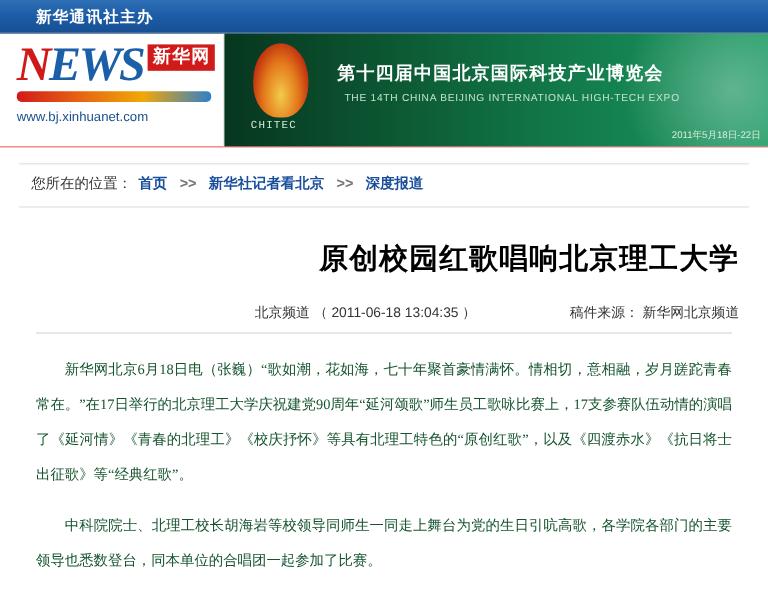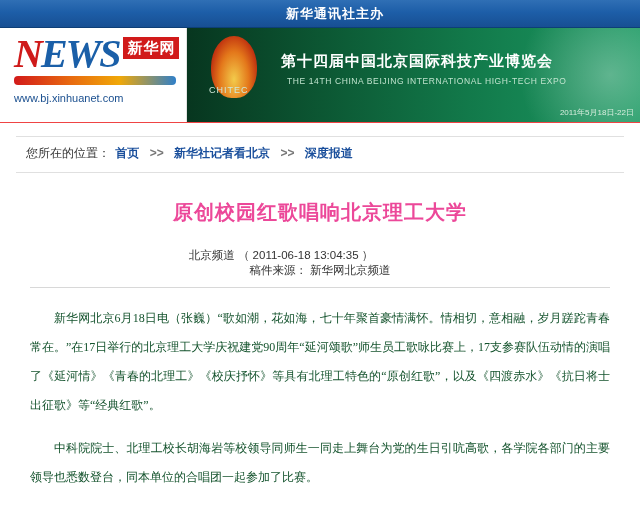--- a/index.html
+++ b/index.html
@@ -17,21 +17,20 @@
   }
 
   
   .topbar {
     height: 27px;
     background: linear-gradient(to bottom, #2f6fb5 0%, #1d5ea8 45%, #174f93 100%);
     display: flex;
     align-items: center;
     position: relative;
     border-bottom: 1px solid #0d3f77;
-    justify-content: center;
   }
   .topbar-brand {
     color: #ffffff;
     font-size: 13px;
     font-weight: bold;
     padding-left: 30px;
     letter-spacing: 1px;
     white-space: nowrap;
   }
   .topbar-nav {
@@ -117,24 +116,25 @@
     top: 8px;
     width: 46px;
     height: 62px;
     background: radial-gradient(ellipse at 50% 70%, #ffd24d 0%, #ef7a1a 45%, #c9300e 75%, rgba(201,48,14,0) 100%);
     border-radius: 50% 50% 45% 45%;
     opacity: 0.95;
   }
   .ad-chitec {
     position: absolute;
     left: 22px;
-    top: 57px;
+    top: 72px;
     color: #cfe8d8;
     font-size: 9px;
     letter-spacing: 1px;
+    font-family: Liberation Mono, monospace;
   }
   .ad-title-cn {
     position: absolute;
     left: 94px;
     top: 24px;
     color: #ffffff;
     font-size: 15px;
     font-weight: bold;
     letter-spacing: 1px;
     white-space: nowrap;
@@ -190,36 +190,35 @@
     color: #777777;
     padding: 0 5px;
     font-weight: bold;
   }
 
   
   .article {
     margin: 0 24px;
   }
   .headline {
-    text-align: center;
+    text-align: right;
     font-family: "Liberation Serif", serif;
-    font-size: 20px;
-    font-weight: bold;
-    color: #ec4899;
+    font-size: 24px;
+    font-weight: bold;
+    color: #000000;
     padding: 26px 0 22px 0;
     letter-spacing: 1px;
   }
   .meta {
     display: flex;
     justify-content: flex-end;
     align-items: center;
     font-size: 11.5px;
     color: #333333;
     padding-bottom: 9px;
-    flex-direction: column;
   }
   .meta-left { padding-right: 78px; white-space: nowrap; }
   .meta-right { white-space: nowrap; }
   .meta-rule {
     border-bottom: 1px solid #d8d8d8;
     margin: 0 6px 16px 6px;
   }
   .para {
     font-family: "Liberation Serif", serif;
     font-size: 12px;

